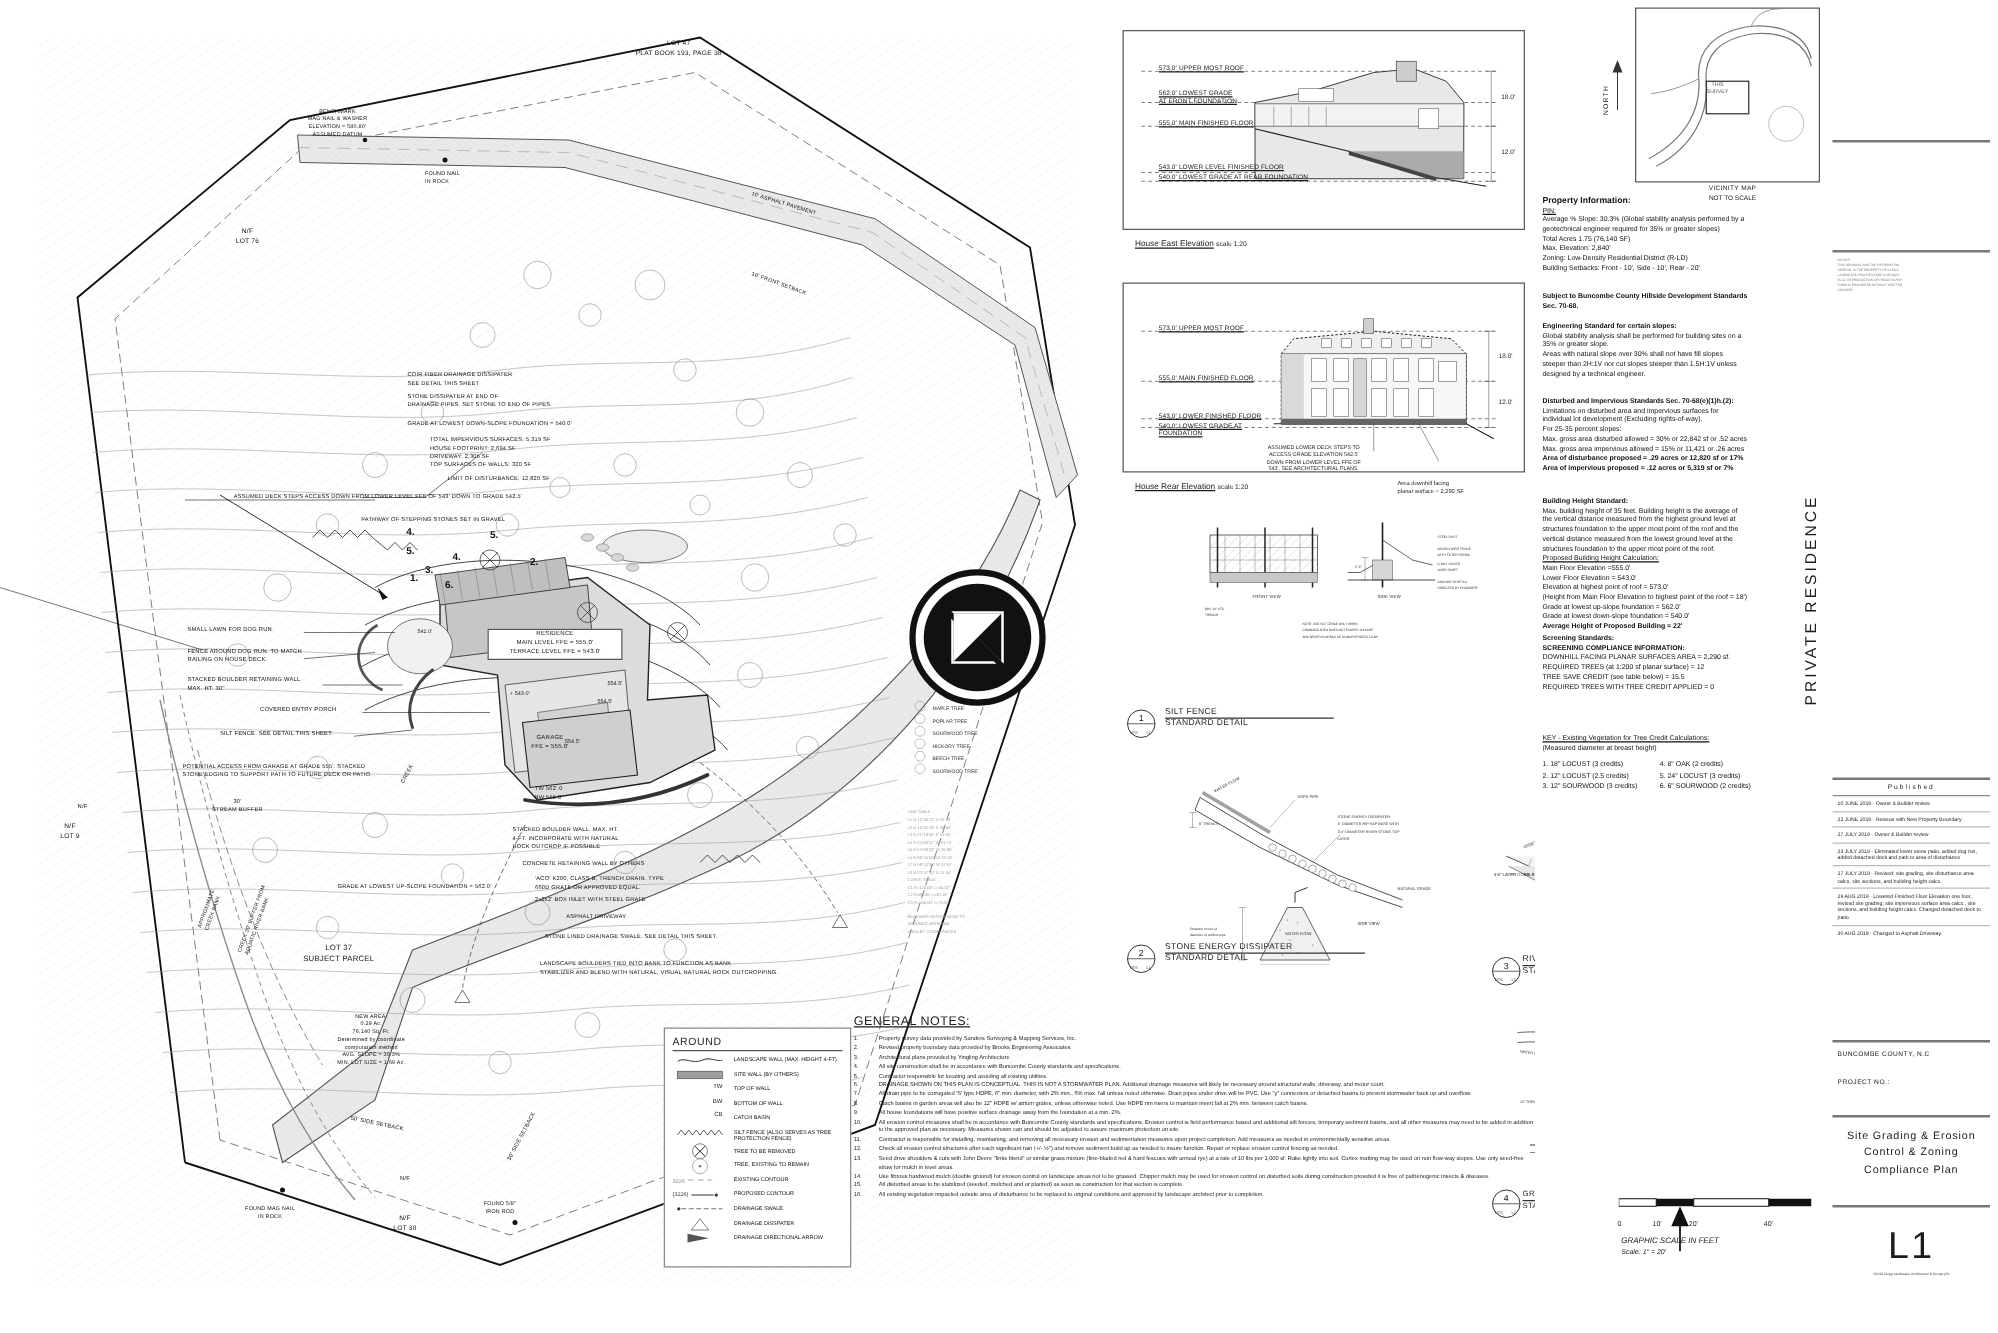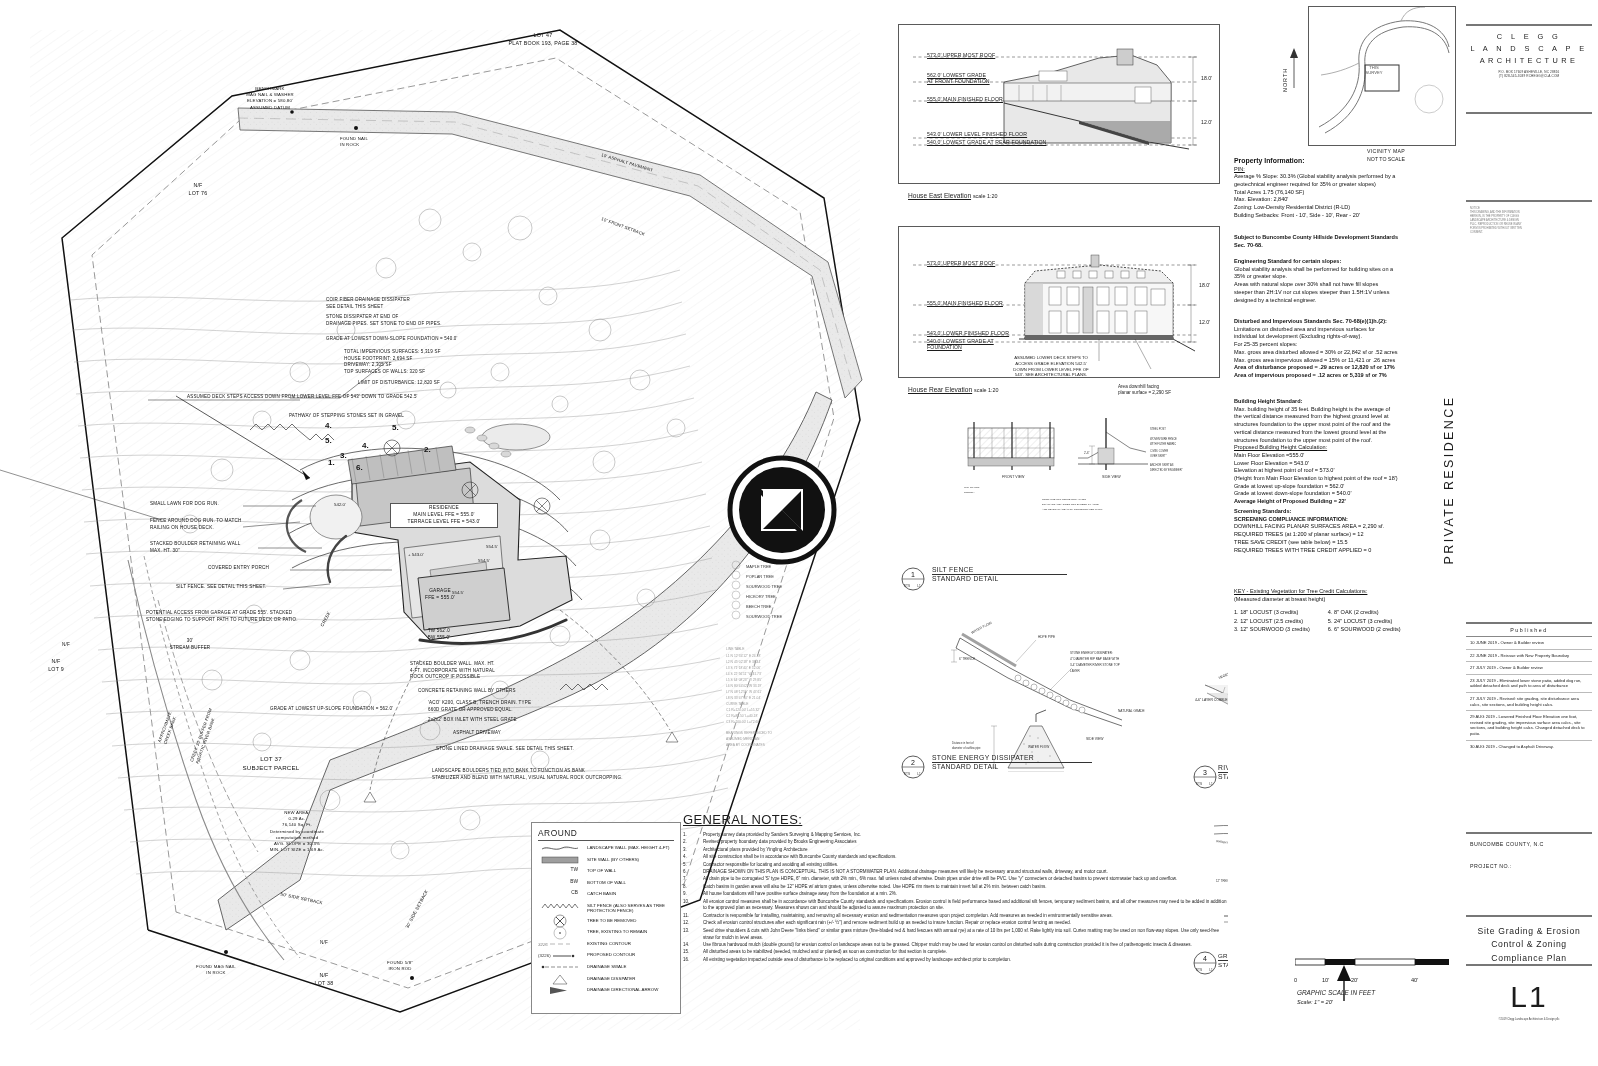--- a/index.html
+++ b/index.html
@@ -91,21 +91,21 @@
   .lg-row { display:flex; align-items:flex-start; gap:5px;
             margin-bottom:2.6px; min-height:9px; }
   .lg-sym { width:44px; flex:0 0 44px; height:9px; position:relative;
             display:flex; align-items:center; justify-content:center; }
   .lg-txt { font-size:4.4px; line-height:1.25; padding-top:1px; color:#111; }
   .lg-abbr { font-size:4.8px; width:44px; flex:0 0 44px; text-align:right;
              padding-right:4px; }
 
   
   #notes { left:683px; top:812px; width:545px; }
-  #notes .gn-title { font-size:13px; text-decoration:underline;
+  #notes .gn-title { font-size:10px; text-decoration:underline;
                      letter-spacing:.4px; margin-bottom:5px; }
   .note { display:flex; font-size:4.55px; line-height:1.5; margin-bottom:0.6px; }
   .note .n { width:20px; flex:0 0 20px; }
   .note .t { flex:1; }
 
   
   #northmark { left:727px; top:455px; width:110px; height:110px; }
 
   
   #scalebar { left:1295px; top:955px; width:160px; }
@@ -987,29 +987,20 @@
       <div style="position:absolute; left:0; top:0; width:300px; transform:rotate(-90deg) translate(-300px,0); transform-origin:left top;
                   text-align:center; font-size:12.5px; letter-spacing:2.4px; line-height:1.5;">
         <div>PRIVATE RESIDENCE</div>
         <div>SWANNANOA, NC</div>
       </div>
     </div>
   </div>
 
   <div id="titleblock" class="abs">
 
-    <div class="tb-cell" style="top:24px; height:88px;">
-      <div class="tb-inner logo">
-        <div class="l1">C L E G G</div>
-        <div class="l1">L A N D S C A P E</div>
-        <div class="l1">ARCHITECTURE</div>
-        <div class="l2" style="white-space:pre-line;">P.O. BOX 17609 ASHEVILLE, NC 28816
-(T) 828-545-3039 RCHEGG@CLA.COM</div>
-      </div>
-    </div>
 
     <div class="tb-cell" style="top:112px; height:88px;">
       <div class="tb-inner">
         <div class="tb-small" style="margin-top:50px; color:#888;">&nbsp;</div>
       </div>
     </div>
 
     <div class="tb-cell" style="top:200px; height:422px;">
       <div class="tb-inner">
         <div class="tb-small" style="color:#7a7a7a; line-height:1.6;">
@@ -1035,21 +1026,21 @@
       <div class="rev" style="border-bottom:none;">30 AUG 2019 - Changed to Asphalt Driveway.</div>
     </div>
 
     <div class="tb-cell" style="top:832px; height:60px;">
       <div class="tb-inner">
         <div class="tb-line">BUNCOMBE COUNTY, N.C</div>
         <div class="tb-line" style="margin-top:12px;">PROJECT NO.:</div>
       </div>
     </div>
 
-    <div class="tb-cell" style="top:915px; height:72px;">
+    <div class="tb-cell" style="top:892px; height:72px;">
       <div class="sheet-title">Site Grading &amp; Erosion Control &amp; Zoning Compliance Plan</div>
     </div>
 
     <div class="tb-cell" style="top:964px; height:90px;">
       <div class="sheet-no">L1</div>
       <div class="copyr">©2019 Clegg Landscape Architecture &amp; Design pllc</div>
     </div>
   </div>
 
   <div id="legend" class="abs">

